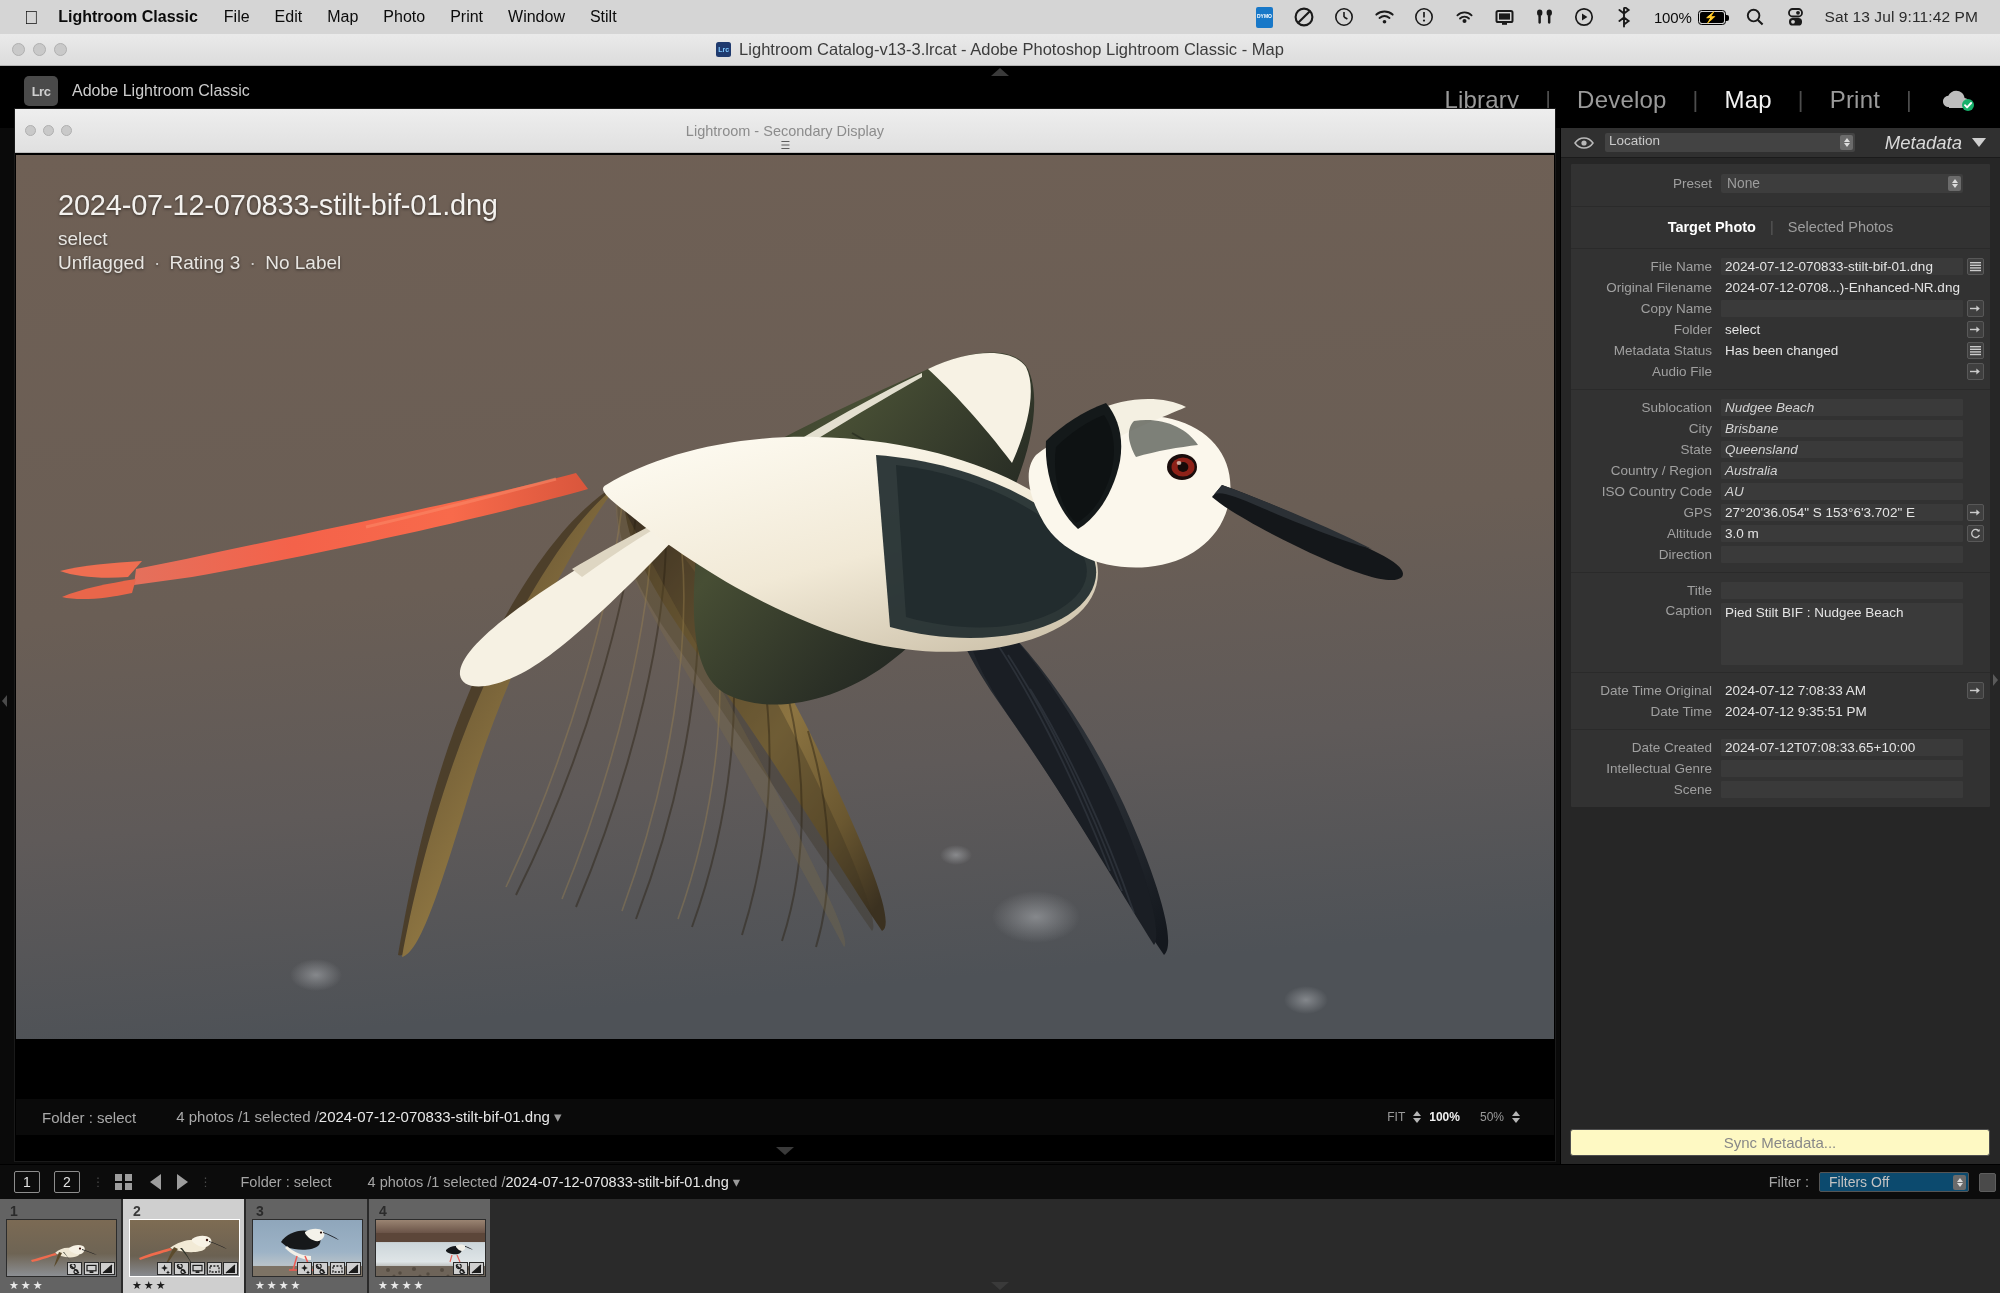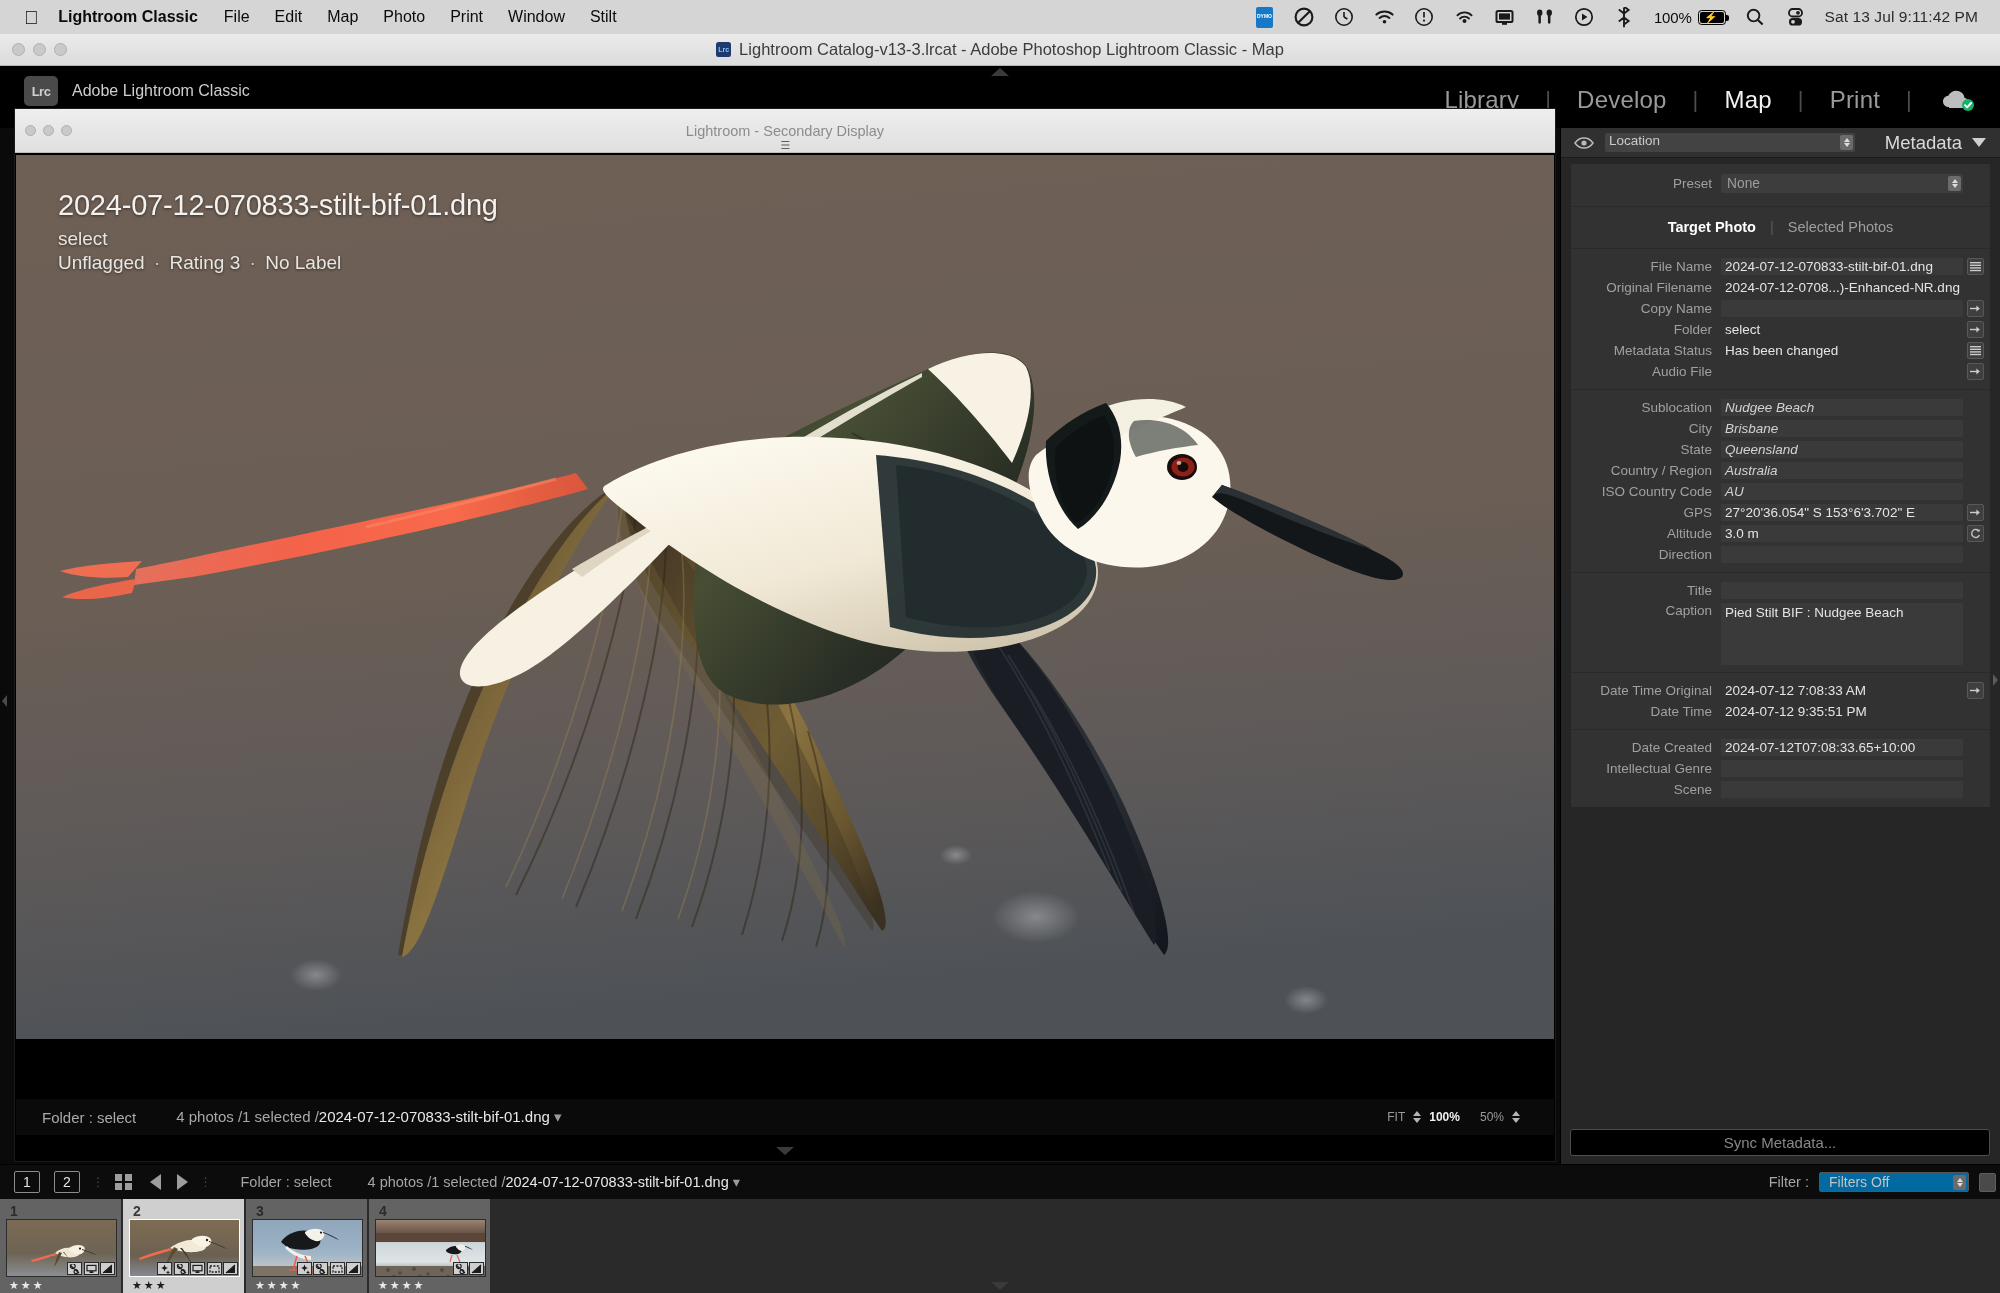--- a/index.html
+++ b/index.html
@@ -103,21 +103,21 @@
     font-size: 13.5px; color: #cacaca; position: relative;
   }
   .stepper {
     position:absolute; right: 2px; top: 2px; width: 13px; height: 15px;
     background: #6b6b6b; border-radius: 2px;
     display:flex; flex-direction:column; align-items:center; justify-content:center; gap:1px;
   }
   .stepper i { display:block; width:0;height:0; border-left: 3.5px solid transparent; border-right:3.5px solid transparent; }
   .stepper i.up { border-bottom: 4px solid #ddd; }
   .stepper i.dn { border-top: 4px solid #ddd; }
-  .rp-title { margin-left: auto; font-size: 18.5px; color: #d9d9d9; display:flex; align-items:center; gap: 10px; }
+  .rp-title { margin-left: auto; font-size: 18.5px; color: #d9d9d9; display:flex; align-items:center; gap: 10px; font-style: italic; }
   .tri-down { width:0;height:0;border-left:7px solid transparent;border-right:7px solid transparent;border-top:9px solid #cfcfcf; }
 
   .rp-body { background: #323232; margin: 6px 10px 0 10px; border-radius: 1px; }
   .rp-sect { border-bottom: 1px solid #2a2a2a; padding: 7px 0; }
   .rp-sect:last-child { border-bottom: none; }
 
   .mrow { display: flex; align-items: center; height: 21px; padding: 0 6px 0 0; }
   .mlabel {
     width: 150px; text-align: right; padding-right: 9px;
     font-size: 13.5px; color: #a0a0a0; white-space: nowrap; overflow: hidden;
@@ -150,21 +150,21 @@
   .tabs-row .t.active { color: #fff; font-weight: bold; }
   .tabs-row .tsep { color: #5a5a5a; }
 
   .caption-box {
     flex: 1; background: #3a3a3a; border-radius: 1px; height: 62px;
     font-size: 13.5px; color: #e4e4e4; padding: 2px 0 0 4px;
   }
 
   .sync-wrap { position: absolute; right: 0; bottom: 0; width: 440px; padding: 0 10px 8px 10px; }
   .sync-btn {
-    height: 27px; background: #000000; border: 1px solid #4e4e4e; border-radius: 3px;
+    height: 27px; background: #fef9c3; border: 1px solid #4e4e4e; border-radius: 3px;
     display:flex; align-items:center; justify-content:center;
     font-size: 15px; color: #888;
   }
   .panel-edge-arrow {
     position: absolute; right: 0; top: 600px; width: 11px; height: 28px;
     display:flex; align-items:center; justify-content:center;
   }
 
   
   .sec-win {
@@ -245,21 +245,21 @@
   .grid-ico { display:grid; grid-template-columns: 7px 7px; grid-template-rows: 7px 7px; gap: 2.5px; }
   .grid-ico i { background: #9d9d9d; }
   .nav-arrow { width:0;height:0; }
   .nav-arrow.l { border-right: 11px solid #9d9d9d; border-top: 8px solid transparent; border-bottom: 8px solid transparent; }
   .nav-arrow.r { border-left: 11px solid #9d9d9d; border-top: 8px solid transparent; border-bottom: 8px solid transparent; }
   .fs-info { margin-left: 18px; }
   .fs-counts { margin-left: 36px; }
   .fs-counts b { color: #e8e8e8; font-weight: normal; }
   .fs-filter { margin-left: auto; display:flex; align-items:center; gap: 10px; padding-right: 4px; }
   .fs-filter-field {
-    width: 150px; height: 20px; background: #0369a1; border: 1px solid #555; border-radius: 2px;
+    width: 150px; height: 20px; background: #0c4a6e; border: 1px solid #555; border-radius: 2px;
     display:flex; align-items:center; padding-left: 9px; font-size: 14px; color: #c3c3c3;
     position: relative;
   }
   .fs-filter-sw { width: 17px; height: 19px; background: #4a4a4a; border: 1px solid #5e5e5e; border-radius: 2px; }
 
   .thumbs { display: flex; padding: 0; height: 95px; }
   .thumb-cell {
     width: 123px; height: 95px; background: #636363;
     border-right: 2px solid #2a2a2a; position: relative; padding: 4px 6px 0 6px;
   }

